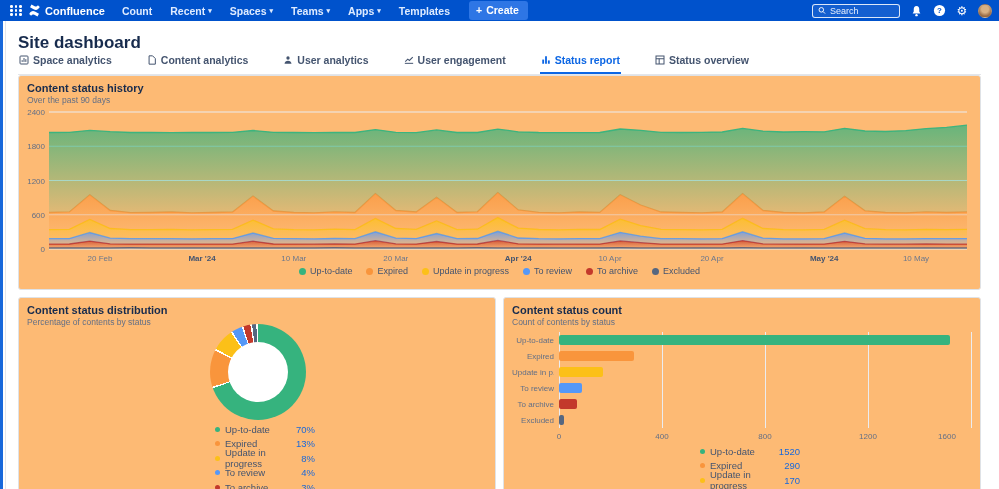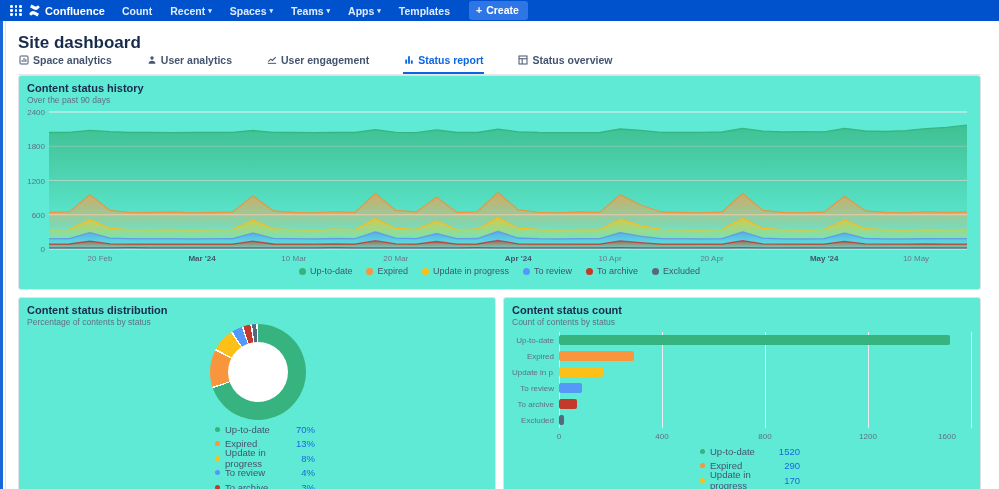--- a/index.html
+++ b/index.html
@@ -30,21 +30,21 @@
   .left-accent { position:absolute; left:0; top:21px; bottom:0; width:3px; background:#1868DB; }
   .left-divider { position:absolute; left:5px; top:21px; bottom:0; width:1px; background:#E4E6EA; }
   .page-title { position:absolute; left:18px; top:33px; font-size:17px; font-weight:700; color:#172B4D; }
   .tabbar { position:absolute; left:18px; top:54px; width:963px; display:flex; gap:33px;
     border-bottom:1px solid #E4E6EA; }
   .tab { display:flex; align-items:center; gap:4px; font-size:10.5px; font-weight:600; color:#44546F;
     padding:0 1px 6px 1px; cursor:pointer; border-bottom:2px solid transparent; }
   .tab.active { color:#0C66E4; border-bottom-color:#0C66E4; }
   .tab svg { flex:none; }
   
-  .card { position:absolute; background:#5eead4; border:1px solid #DFE2E6; border-radius:3px; }
+  .card { position:absolute; background:#fdba74; border:1px solid #DFE2E6; border-radius:3px; }
   #card-history { left:18px; top:75px; width:963px; height:215px; }
   #card-dist { left:18px; top:297px; width:478px; height:220px; }
   #card-count { left:503px; top:297px; width:478px; height:220px; }
   .card-title { position:absolute; left:8px; top:6px; font-size:11px; font-weight:700; color:#172B4D; }
   .card-sub { position:absolute; left:8px; top:19px; font-size:8.5px; color:#626F86; }
   
   #area-svg { position:absolute; left:8px; top:28px; }
   .area-legend { position:absolute; left:0; right:0; top:190px; display:flex; justify-content:center; gap:14px; }
   .legend-chip { display:flex; align-items:center; gap:4px; font-size:9px; color:#44546F; cursor:pointer; }
   .dot { width:7px; height:7px; border-radius:50%; flex:none; }
@@ -109,33 +109,62 @@
       <span>Apps</span>
       <span class="chev">▾</span>
     </span>
   <span class="navlink">
       <span>Templates</span>
     </span>
   <button class="create-btn">
     <span style="font-weight:700;">+</span>
     <span>Create</span>
   </button>
+  <div class="nav-right">
+    <div class="searchbox">
+      <svg width="9" height="9" viewBox="0 0 12 12">
+        <circle cx="5" cy="5" r="3.4" fill="none" stroke="#fff" stroke-width="1.4"></circle>
+        <path d="M7.6 7.6 L10.6 10.6" stroke="#fff" stroke-width="1.4"></path>
+      </svg>
+      <input type="text" placeholder="Search" style="">
+    </div>
+    <span class="nav-icon">
+      <svg width="11" height="12" viewBox="0 0 12 13">
+        <path d="M6 1C3.9 1 3 2.8 3 4.6V7L1.8 9.2h8.4L9 7V4.6C9 2.8 8.1 1 6 1z" fill="#fff"></path>
+        <circle cx="6" cy="11" r="1.3" fill="#fff"></circle>
+      </svg>
+    </span>
+    <span class="nav-icon">
+      <svg width="13" height="13" viewBox="0 0 14 14">
+        <circle cx="7" cy="7" r="6" fill="#fff"></circle>
+        <text x="7" y="10" text-anchor="middle" font-size="8.5" font-weight="bold" fill="#0052CC" font-family="Liberation Sans, sans-serif">?</text>
+      </svg>
+    </span>
+    <span class="nav-icon" style="color:#fff; font-size:12px; line-height:1;">⚙</span>
+    <span class="avatar"></span>
+  </div>
 </div>
 
 <div class="left-accent"></div>
 <div class="left-divider"></div>
 <h1 class="page-title">Site dashboard</h1>
 
 <div class="tabbar">
   <span class="tab">
     <svg width="10" height="10" viewBox="0 0 12 12">
         <rect x="1.2" y="1.2" width="9.6" height="9.6" fill="none" stroke="currentColor" stroke-width="1.2" rx="1"></rect>
         <path d="M3.8 8.3V6.2 M6 8.3V3.6 M8.2 8.3V5" stroke="currentColor" stroke-width="1.2"></path>
       </svg>
     <span>Space analytics</span>
+  </span>
+  <span class="tab">
+    <svg width="10" height="10" viewBox="0 0 12 12">
+        <path d="M2.5 1h4.2L10 4.3V11H2.5z" fill="none" stroke="currentColor" stroke-width="1.2"></path>
+      </svg>
+    <span>Content analytics</span>
   </span>
   <span class="tab">
     <svg width="10" height="10" viewBox="0 0 12 12">
         <circle cx="6" cy="3.6" r="2" fill="currentColor"></circle>
         <path d="M1.8 10.6c.3-2.4 1.9-3.6 4.2-3.6s3.9 1.2 4.2 3.6z" fill="currentColor"></path>
       </svg>
     <span>User analytics</span>
   </span>
   <span class="tab">
     <svg width="10" height="10" viewBox="0 0 12 12">

